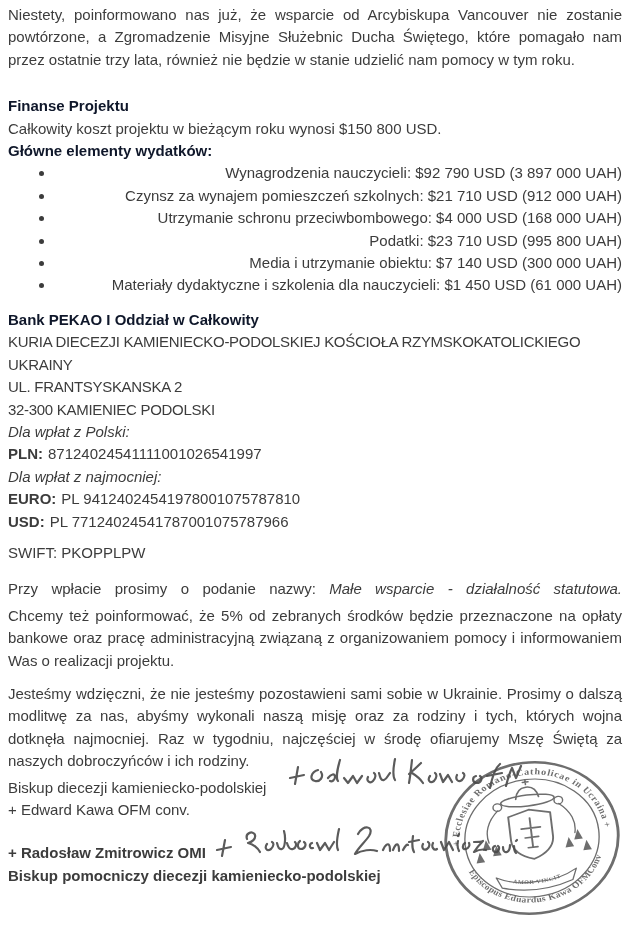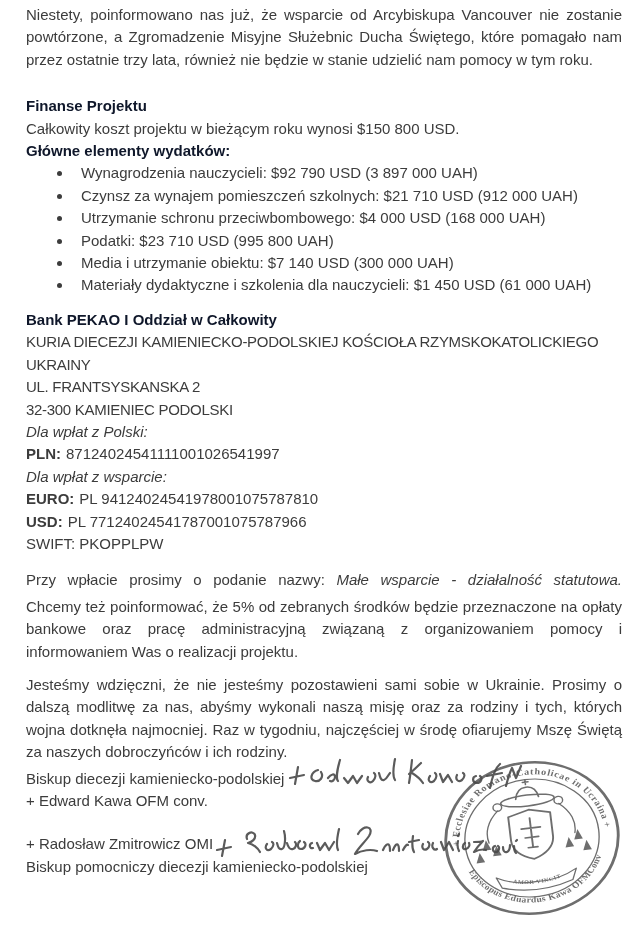--- a/index.html
+++ b/index.html
@@ -2,38 +2,38 @@
 <html><head>
 <meta charset="utf-8">
 <style>
   html,body{margin:0;padding:0;}
   body{
     width:633px;height:937px;position:relative;overflow:hidden;
     background:#ffffff;color:#3c3c3c;
     font-family:"Liberation Sans", sans-serif;
     font-size:15px;line-height:22.4px;
   }
-  .page{padding:4px 11px 0 26px;}
+  .page{padding:4px 11px 0 8px;}
   p,h3,ul{margin:0;padding:0;}
   h3{font-size:15px;font-weight:700;color:#0f172a;}
   .justify{text-align:justify;}
   .jlast{text-align:justify;text-align-last:justify;}
   .i{font-style:italic;}
   .b{font-weight:700;}
   .caps{letter-spacing:-0.3px;}
   ul.expenses{list-style:disc;padding-left:47px;}
-  ul.expenses li{padding-left:8px;}
+  ul.expenses li{padding-left:8px;text-align:right;}
   .sp-finance{margin-top:24px;}
   .sp-bank{margin-top:12px;}
-  .sp-swift{}
+  .sp-swift{margin-top:9px;}
   .sp-note{margin-top:14px;}
   .sp-fees{margin-top:4px;}
   .sp-thanks{margin-top:11px;}
   .sp-sig1{margin-top:4px;}
-  .sp-sig2{margin-top:21px;}
+  .sp-sig2{margin-top:21px;font-weight:bold;}
   .label{margin-right:5px;}
   .overlay{position:absolute;pointer-events:none;}
   #stamp{left:436px;top:754px;width:192px;height:168px;opacity:0.8;transform:rotate(-7deg);color:#4a4a4a;}
   #sig1{left:278px;top:748px;width:245px;height:48px;color:#4a4a4a;opacity:0.9;}
   #sig2{left:203px;top:816px;width:315px;height:52px;color:#4a4a4a;opacity:0.9;}
   .stroke{fill:none;stroke:currentColor;stroke-linecap:round;stroke-linejoin:round;}
   .sealtext{font-family:"Liberation Serif", serif;font-weight:700;fill:currentColor;}
 </style>
 </head>
 <body>
@@ -53,21 +53,21 @@
     <li>Media i utrzymanie obiektu: $7 140 USD (300 000 UAH)</li>
     <li>Materiały dydaktyczne i szkolenia dla nauczycieli: $1 450 USD (61 000 UAH)</li>
   </ul>
 
   <h3 class="sp-bank">Bank PEKAO I Oddział w Całkowity</h3>
   <p class="caps">KURIA DIECEZJI KAMIENIECKO-PODOLSKIEJ KOŚCIOŁA RZYMSKOKATOLICKIEGO UKRAINY</p>
   <p class="caps">UL. FRANTSYSKANSKA 2</p>
   <p class="caps">32-300 KAMIENIEC PODOLSKI</p>
   <p class="i">Dla wpłat z Polski:</p>
   <p><span class="b label">PLN:</span><span>87124024541111001026541997</span></p>
-  <p class="i">Dla wpłat z wsparcie:</p>
+  <p class="i">Dla wpłat z najmocniej:</p>
   <p><span class="b label">EURO:</span><span>PL 94124024541978001075787810</span></p>
   <p><span class="b label">USD:</span><span>PL 77124024541787001075787966</span></p>
 
   <p class="sp-swift">SWIFT: PKOPPLPW</p>
 
   <p class="jlast sp-note">
     <span>Przy wpłacie prosimy o podanie nazwy:</span>
     <span class="i">Małe wsparcie - działalność statutowa.</span>
   </p>
 

